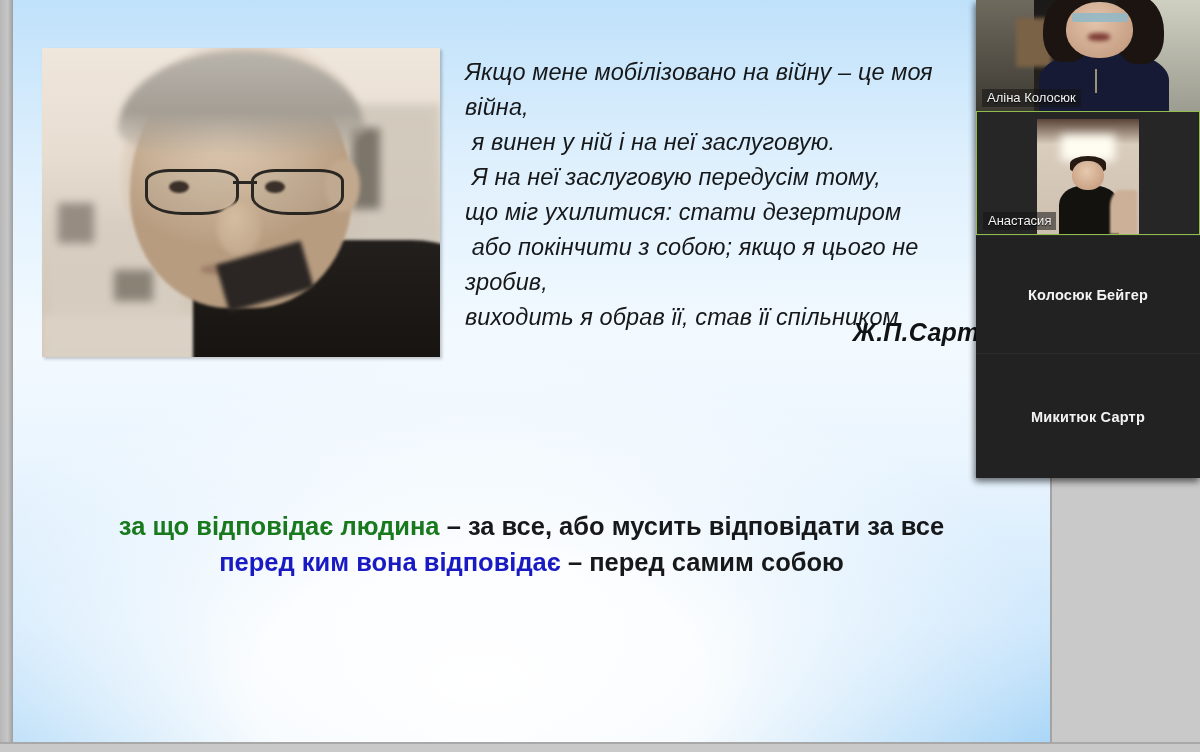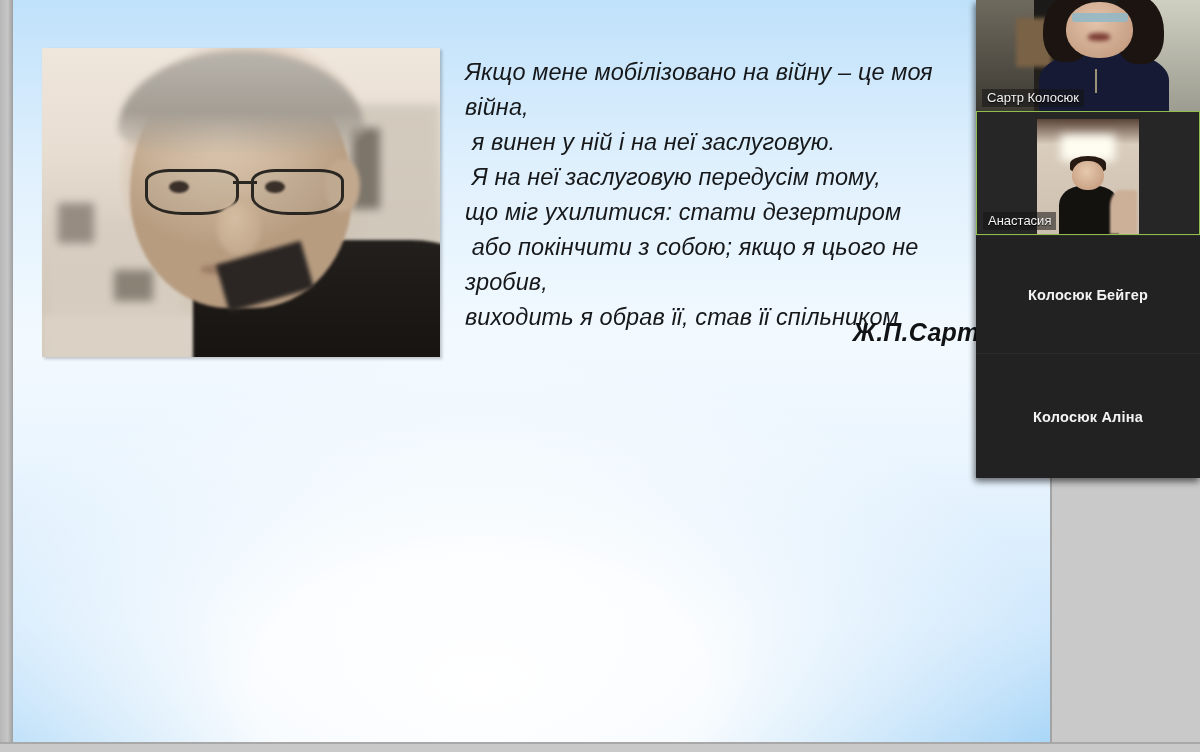--- a/index.html
+++ b/index.html
@@ -363,39 +363,43 @@
 війна,
  я винен у ній і на неї заслуговую.
  Я на неї заслуговую передусім тому,
 що міг ухилитися: стати дезертиром
  або покінчити з собою; якщо я цього не
 зробив,
 виходить я обрав її, став її спільником</div>
     <div class="attrib">Ж.П.Сартр</div>
 
 
+    <div class="bodylines">
+      <div><span class="kw-green">за що відповідає людина</span><span> – за все, або мусить відповідати за все</span></div>
+      <div><span class="kw-blue">перед ким вона відповідає</span><span> – перед самим собою</span></div>
+    </div>
 
   </div>
 
   <div id="video-panel">
 
     <div class="tile t1">
       <div class="cam1">
         <div class="wall-l"></div>
         <div class="wall-r"></div>
         <div class="door"></div>
         <div class="shirt"></div>
         <div class="hairL"></div>
         <div class="hairR"></div>
         <div class="face"></div>
         <div class="specs"></div>
         <div class="mouth"></div>
         <div class="chain"></div>
       </div>
-      <div class="name-tag">Сартр Колосюк</div>
+      <div class="name-tag">Аліна Колосюк</div>
     </div>
 
     <div class="tile t2">
       <div class="cam2">
         <div class="inner">
           <div class="glow"></div>
           <div class="ptorso"></div>
           <div class="phair"></div>
           <div class="pface"></div>
           <div class="arm"></div>
@@ -404,18 +408,18 @@
       <div class="name-tag">Анастасия</div>
     </div>
 
     <div class="tile t3">
       <div class="cam-dark"></div>
       <div class="name-center">Колосюк Бейгер</div>
     </div>
 
     <div class="tile t4">
       <div class="cam-dark"></div>
-      <div class="name-center">Колосюк Аліна</div>
+      <div class="name-center">Микитюк Сартр</div>
     </div>
 
   </div>
 
 </div>
 
 </body></html>

